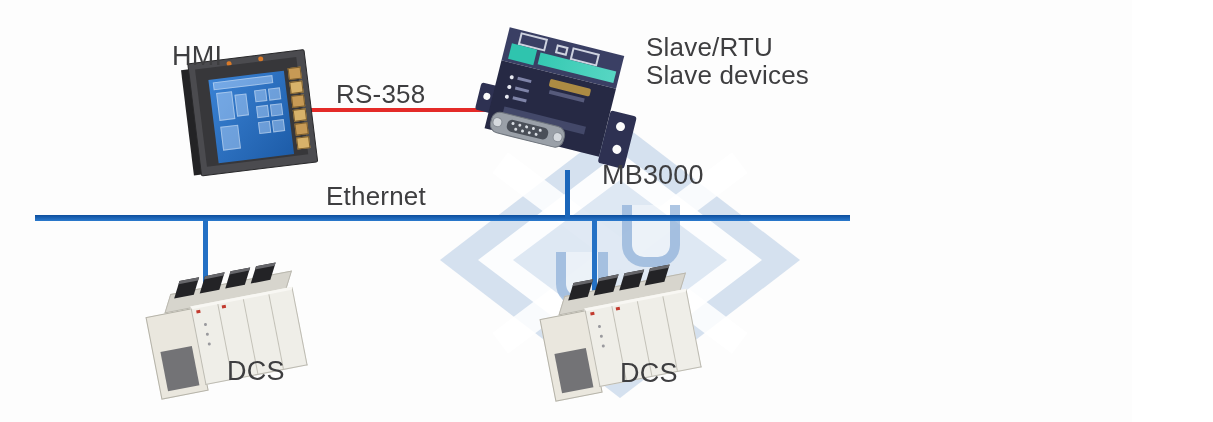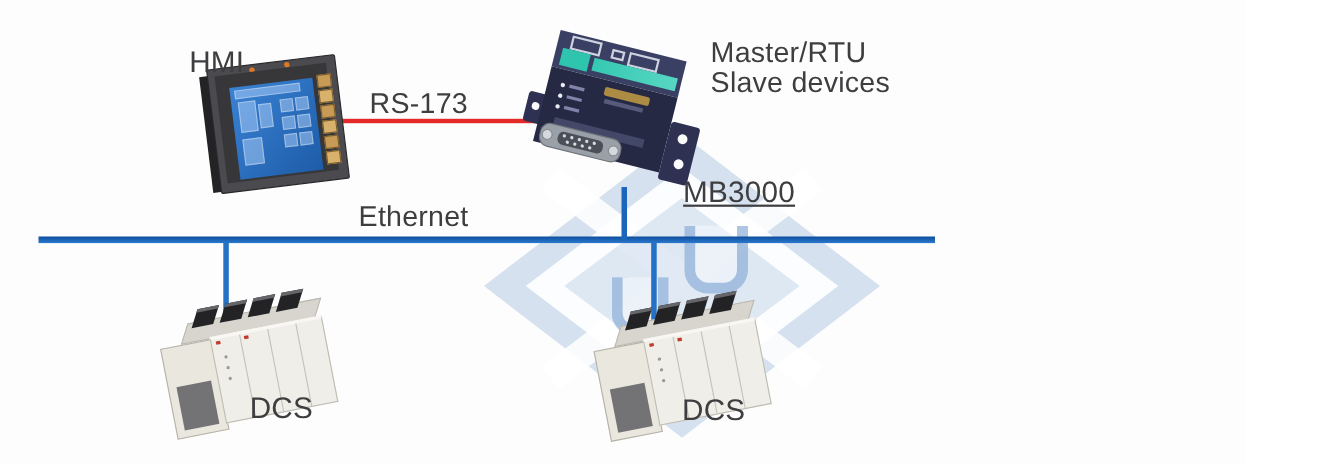--- a/index.html
+++ b/index.html
@@ -216,24 +216,24 @@
       <div class="dcs-div" style="left:78px;"></div>
       <div class="dcs-dot" style="left:9px;top:16px;"></div>
       <div class="dcs-dot" style="left:9px;top:26px;"></div>
       <div class="dcs-dot" style="left:9px;top:36px;"></div>
       <div class="dcs-red" style="left:4px;top:2px;"></div>
       <div class="dcs-red" style="left:30px;top:2px;"></div>
     </div>
   </div>
 
   <div class="lbl" style="left:172px;top:42px;font-size:27px;">HMI</div>
-  <div class="lbl" style="left:336px;top:80px;">RS-173</div>
+  <div class="lbl" style="left:336px;top:80px;">RS-358</div>
   <div class="lbl" style="left:326px;top:182px;">Ethernet</div>
   <div class="lbl" style="left:646px;top:33px;">
-    <div>Master/RTU</div>
+    <div>Slave/RTU</div>
     <div>Slave devices</div>
   </div>
-  <div class="lbl" style="left:621px;top:161px;font-size:27px;text-decoration:underline;">MB3000</div>
+  <div class="lbl" style="left:602px;top:161px;font-size:27px;">MB3000</div>
   <div class="lbl" style="left:227px;top:357px;font-size:27px;">DCS</div>
   <div class="lbl" style="left:620px;top:359px;font-size:27px;">DCS</div>
 
   <div class="edge-right"></div>
 </div>
 
 </body></html>

